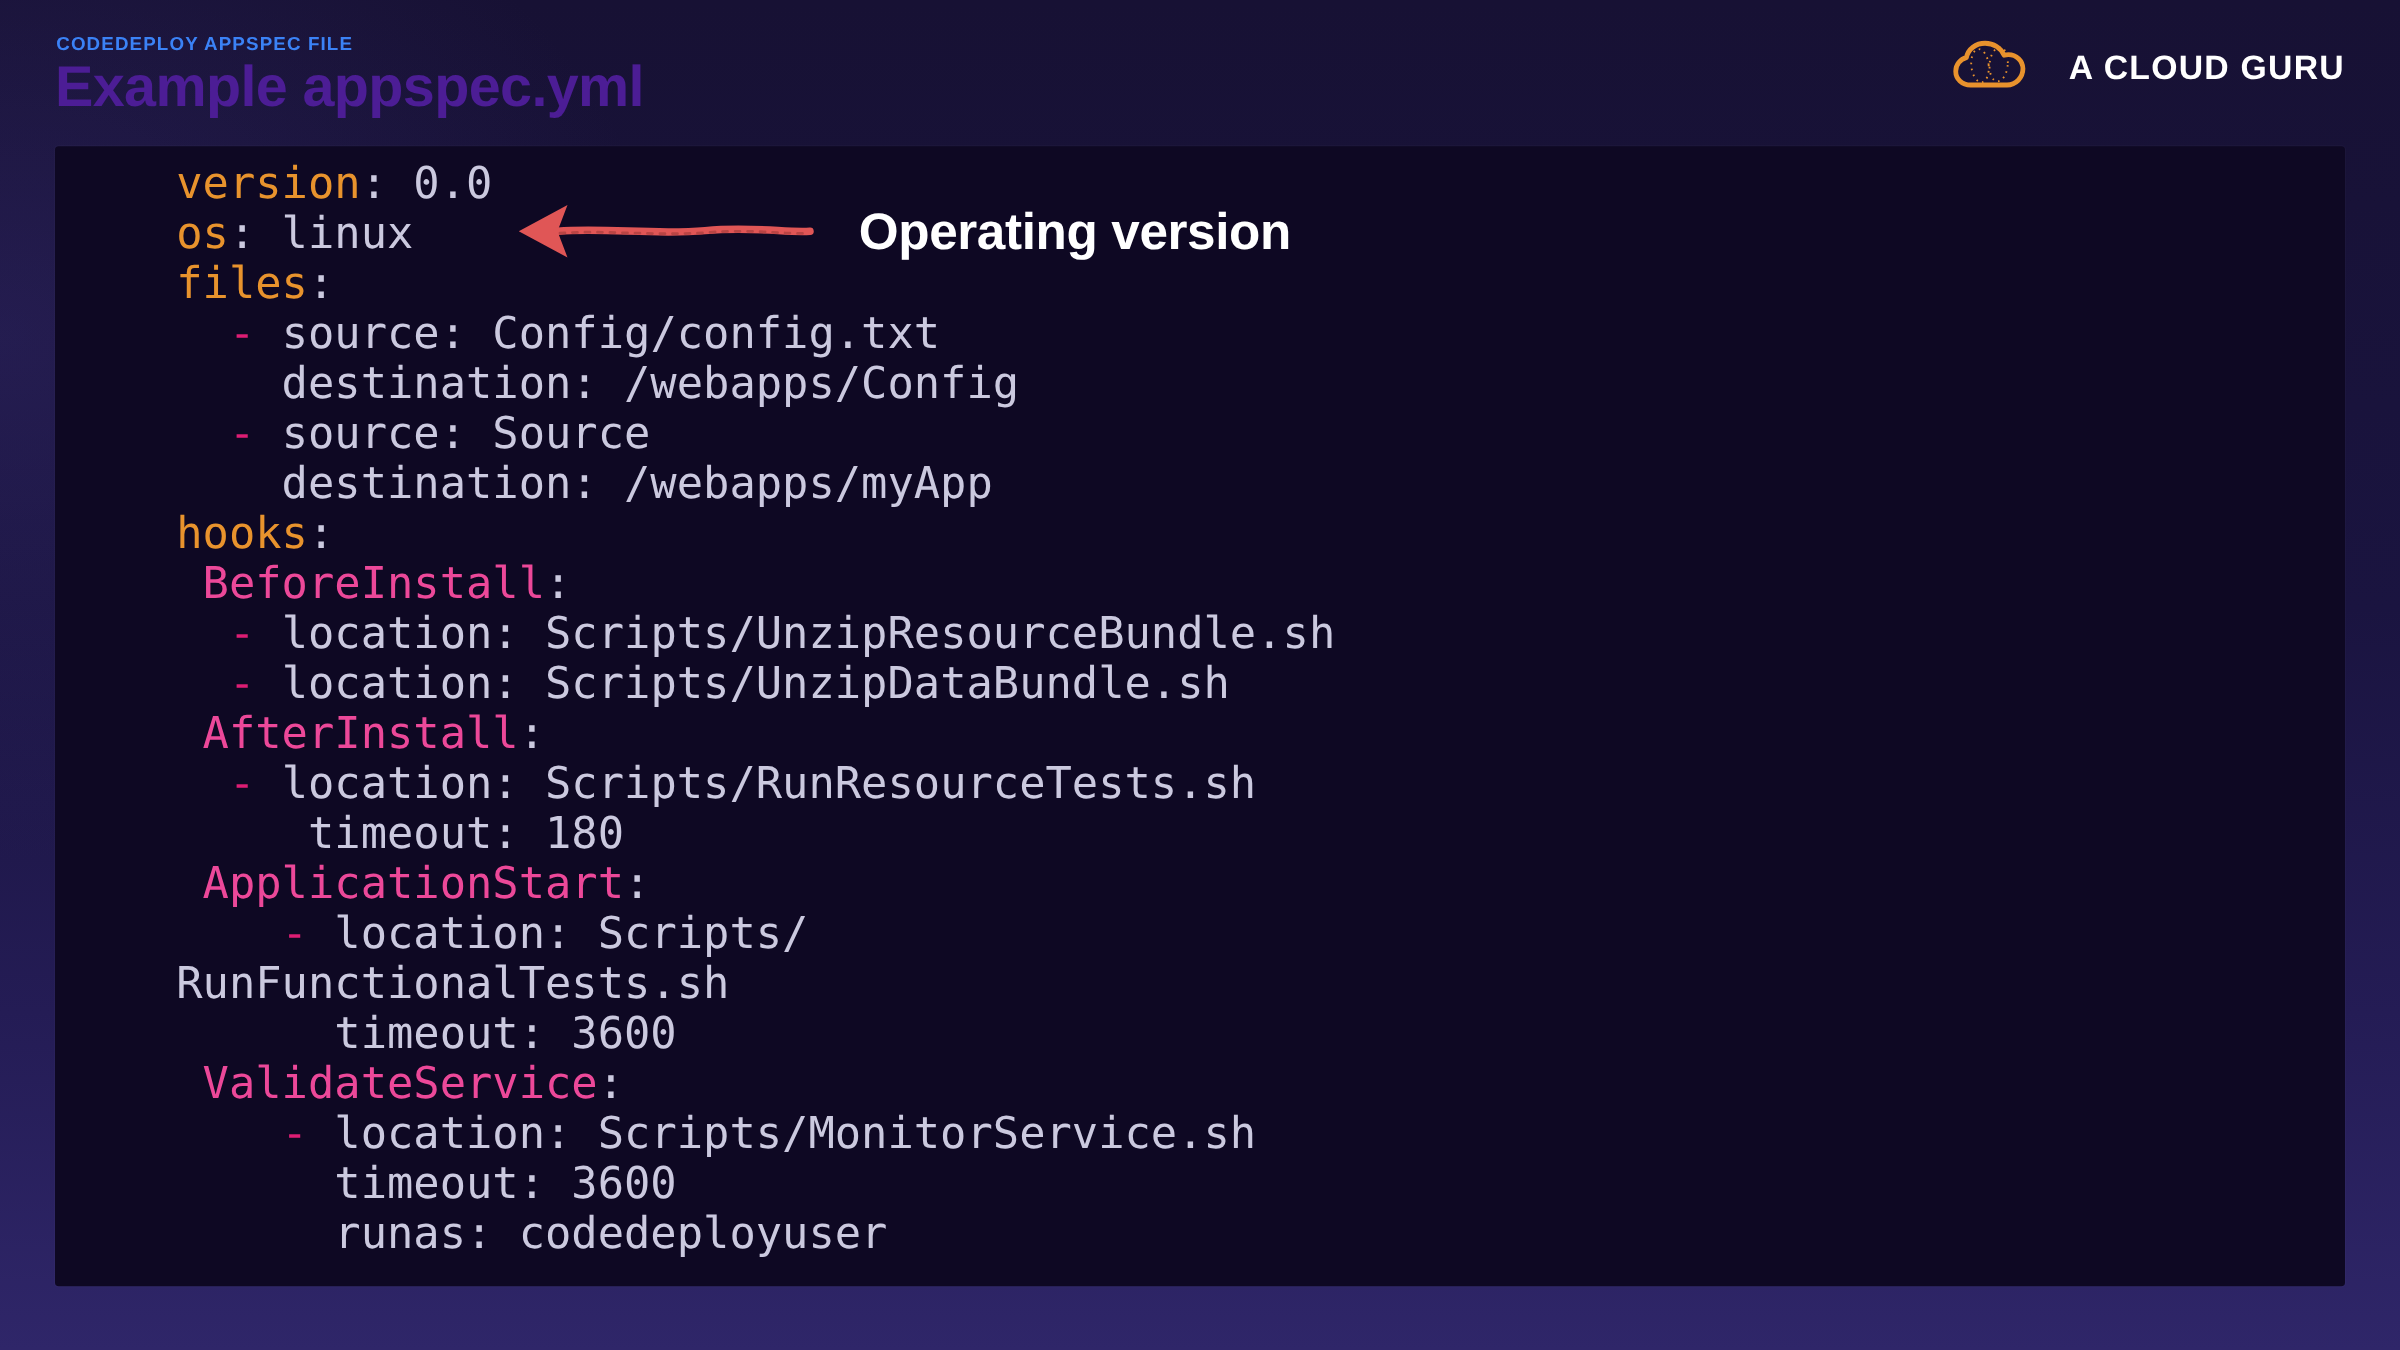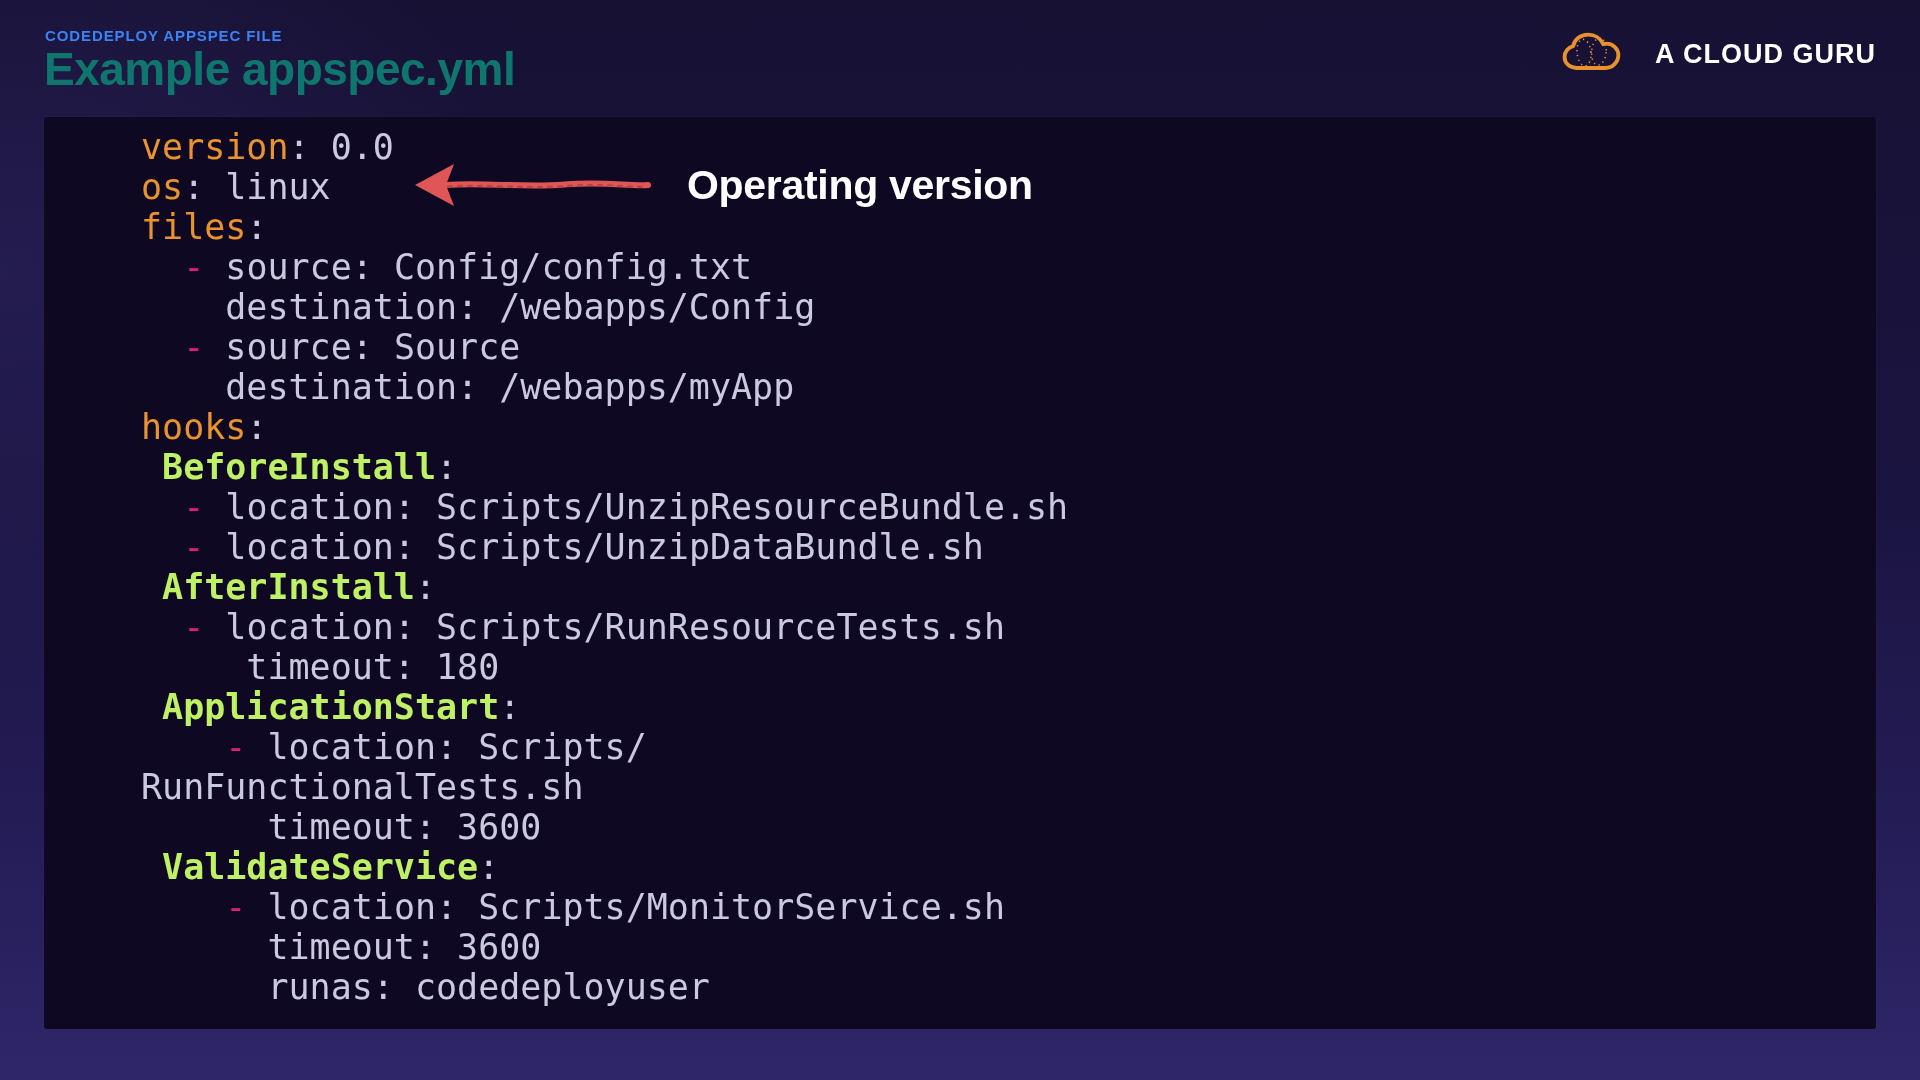--- a/index.html
+++ b/index.html
@@ -15,21 +15,21 @@
 
   
   .eyebrow {
     position: absolute; left: 45px; top: 27px;
     font-size: 15px; font-weight: 700; letter-spacing: 0.9px;
     color: #3b82f6;
   }
   .title {
     position: absolute; left: 44px; top: 42px;
     font-size: 46px; font-weight: 800; letter-spacing: -0.5px;
-    color: #0f766e;
+    color: #4c1d95;
   }
 
   
   .logo {
     position: absolute; right: 44px; top: 30px;
     display: flex; align-items: center; gap: 31px;
   }
   .logo-text {
     font-size: 27px; font-weight: 800; letter-spacing: 1px; color: #FFFFFF;
   }
@@ -44,21 +44,21 @@
     box-shadow: 0 0 0 1px rgba(255,255,255,0.02);
   }
   .code {
     font-family: "DejaVu Sans Mono", monospace;
     font-size: 35px; line-height: 40px;
     white-space: pre;
     color: #CBC9DF;
   }
   .code-line { height: 40px; }
   .tk-key   { color: #E8932D; }
-  .tk-hook  { color: #bef264; font-weight: bold; }
+  .tk-hook  { color: #ec4899; }
   .tk-dash  { color: #DE1D74; }
   .tk-plain { color: #CBC9DF; }
 
   
   .annotation-arrow {
     position: absolute; left: 412px; top: 159px; width: 242px; height: 52px;
   }
   .annotation-label {
     position: absolute; left: 687px; top: 161px;
     font-size: 41px; font-weight: 800; letter-spacing: -0.3px; color: #FFFFFF;

